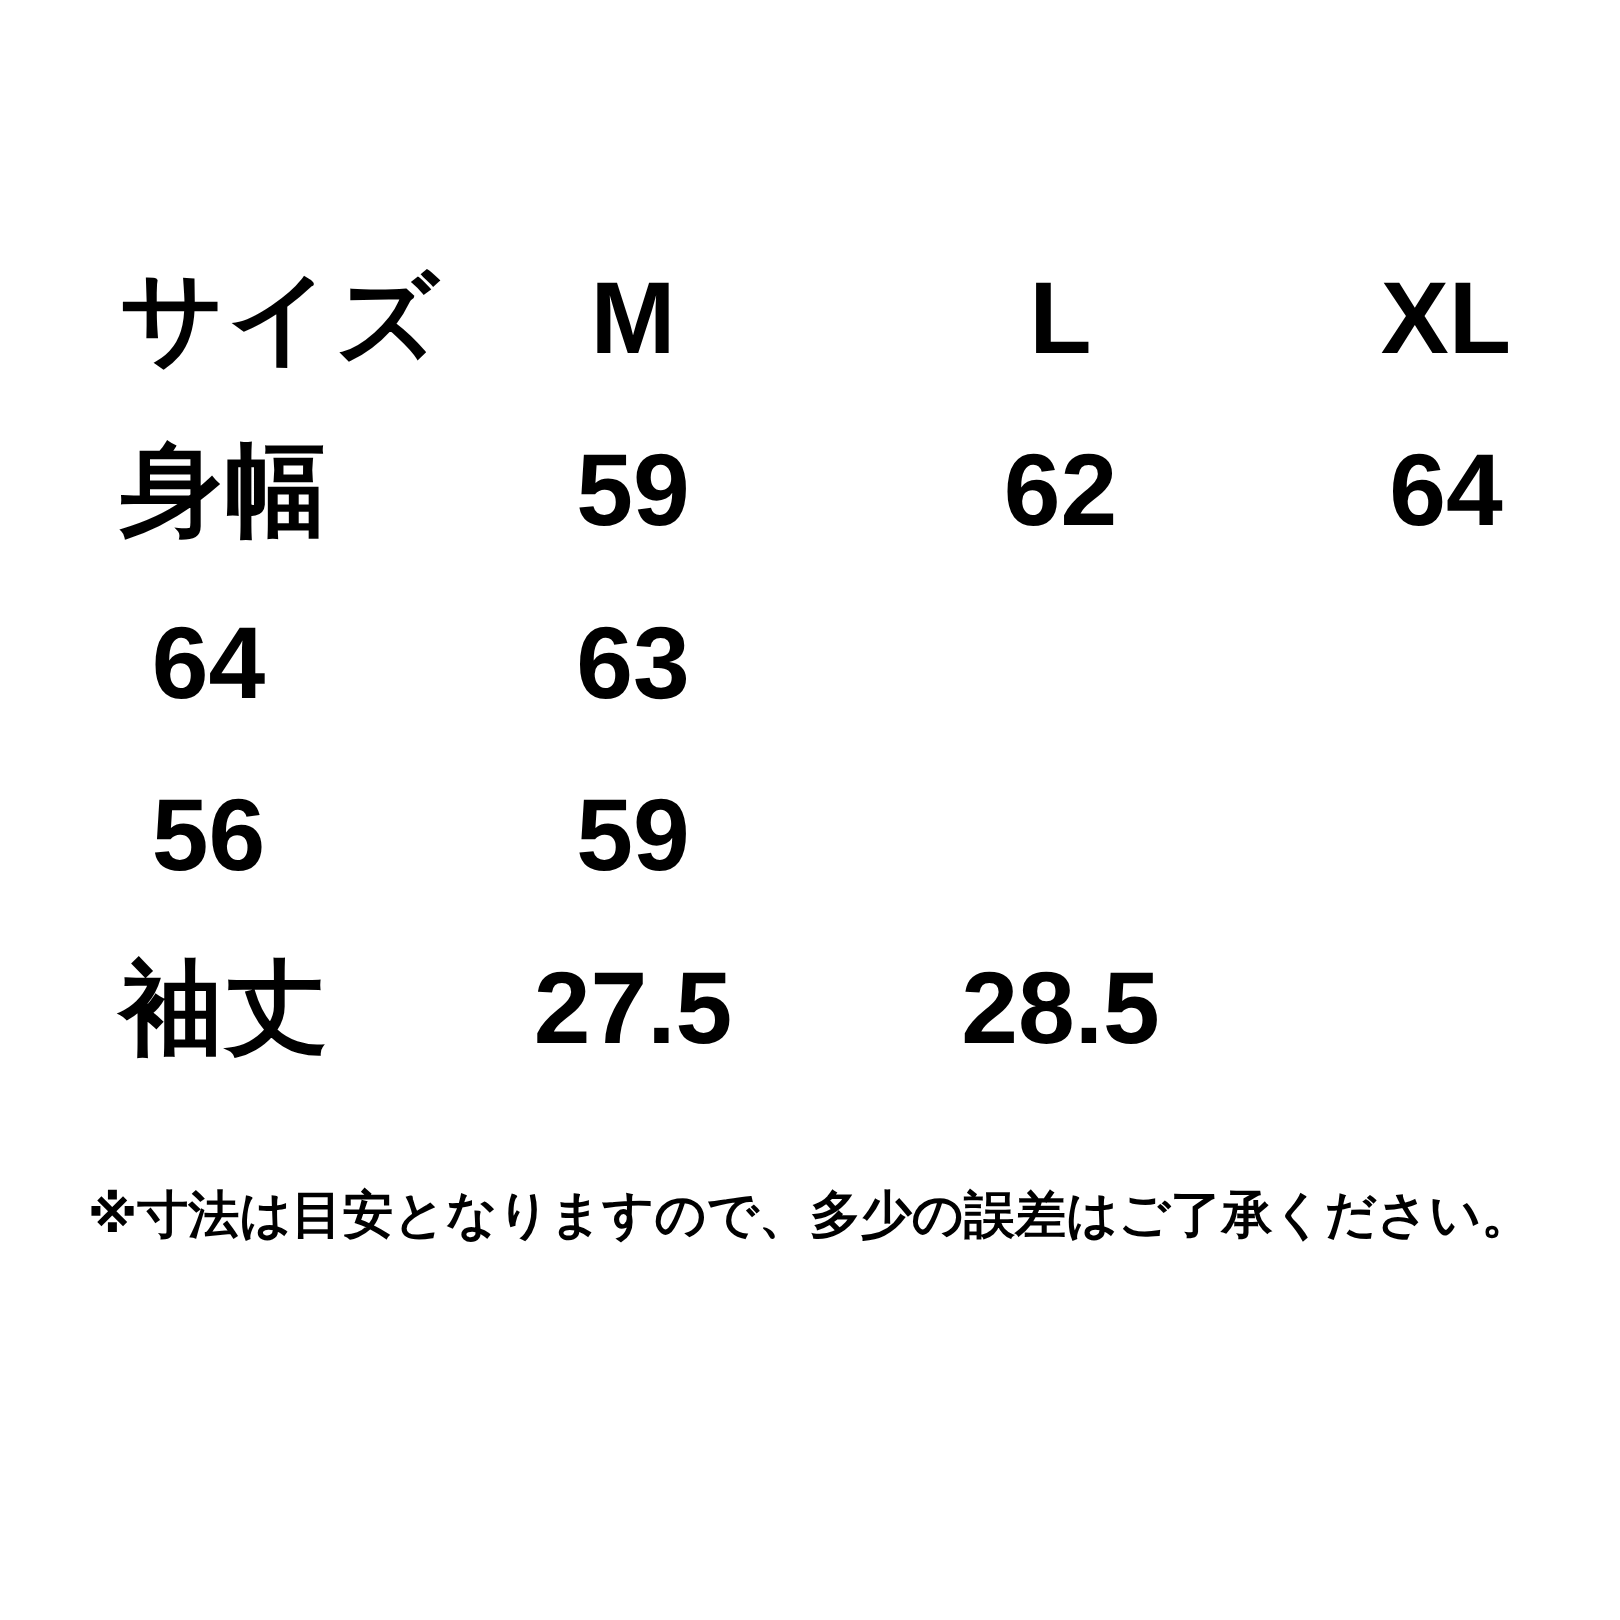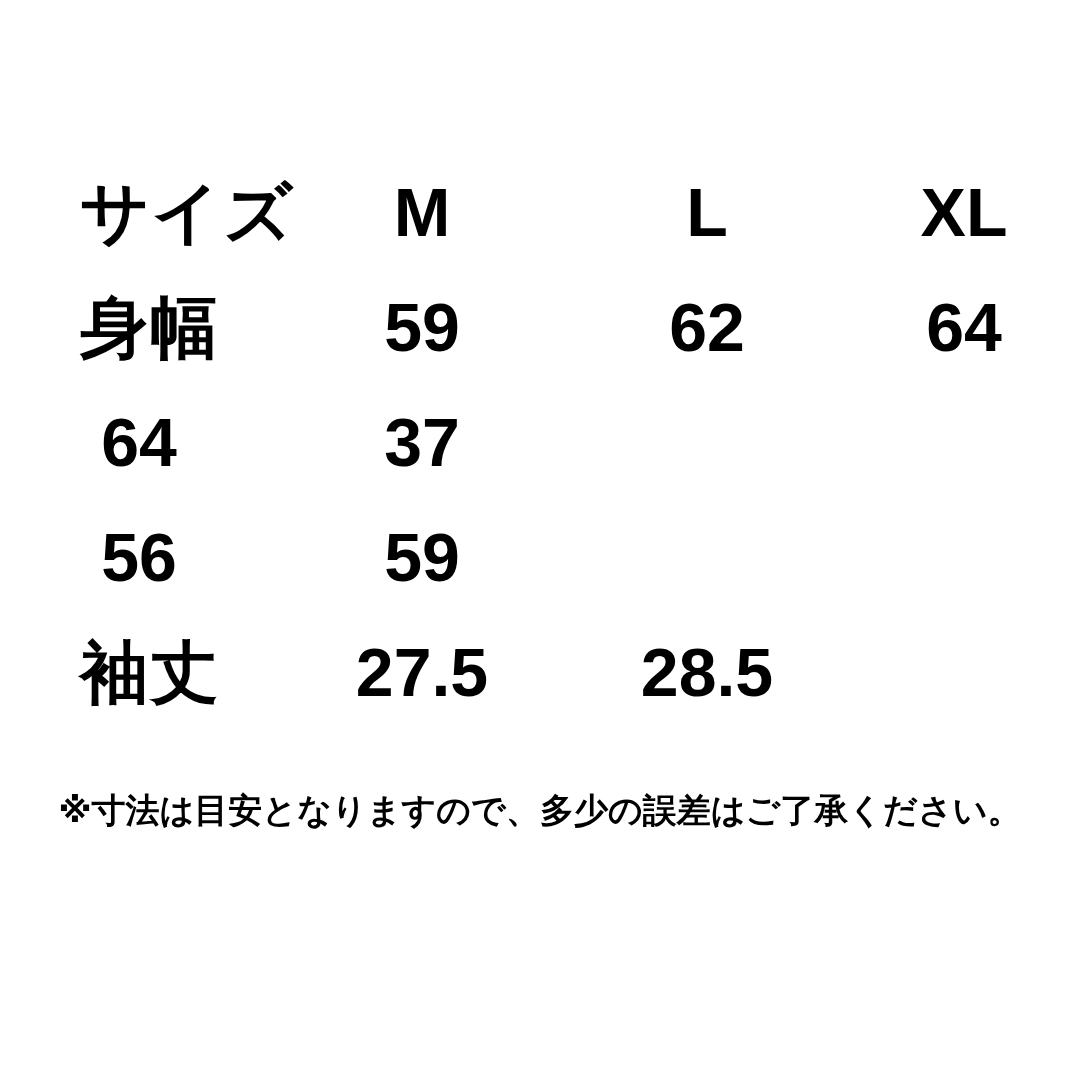--- a/index.html
+++ b/index.html
@@ -65,21 +65,21 @@
 
     <div class="trow">
       <div class="cell lbl">身幅</div>
       <div class="cell val">59</div>
       <div class="cell val">62</div>
       <div class="cell val">64</div>
     </div>
 
     <div class="trow">
       <div class="cell val">64</div>
-      <div class="cell val">37</div>
+      <div class="cell val">63</div>
     </div>
 
     <div class="trow">
       <div class="cell val">56</div>
       <div class="cell val">59</div>
     </div>
 
     <div class="trow">
       <div class="cell lbl">袖丈</div>
       <div class="cell val">27.5</div>

